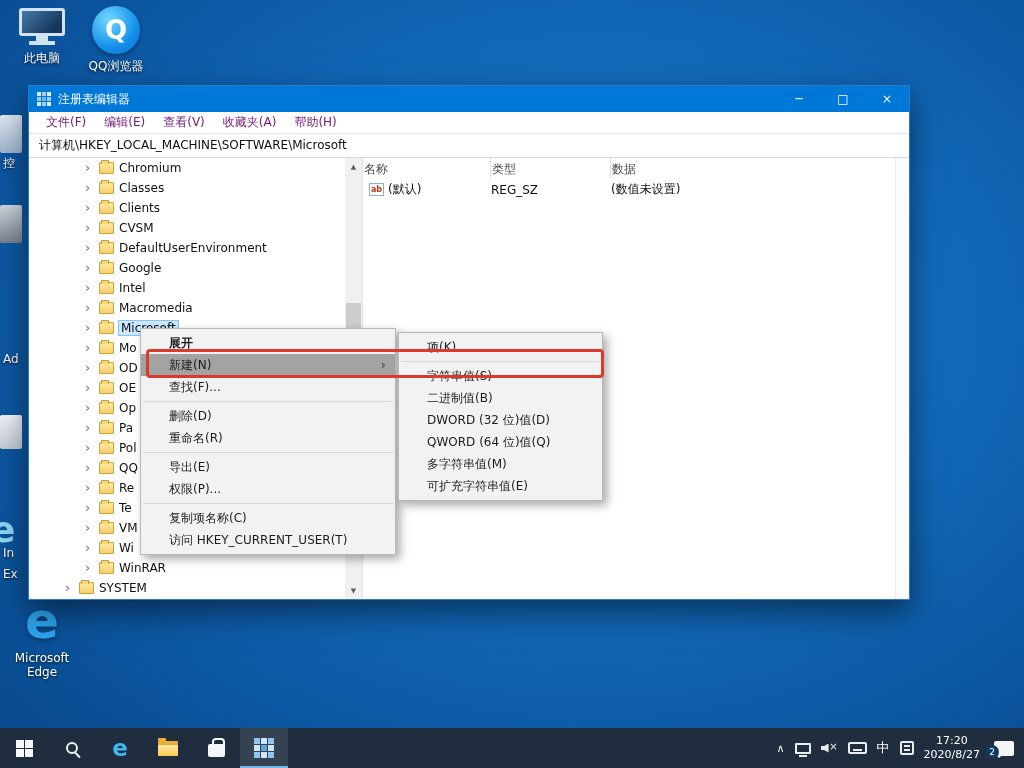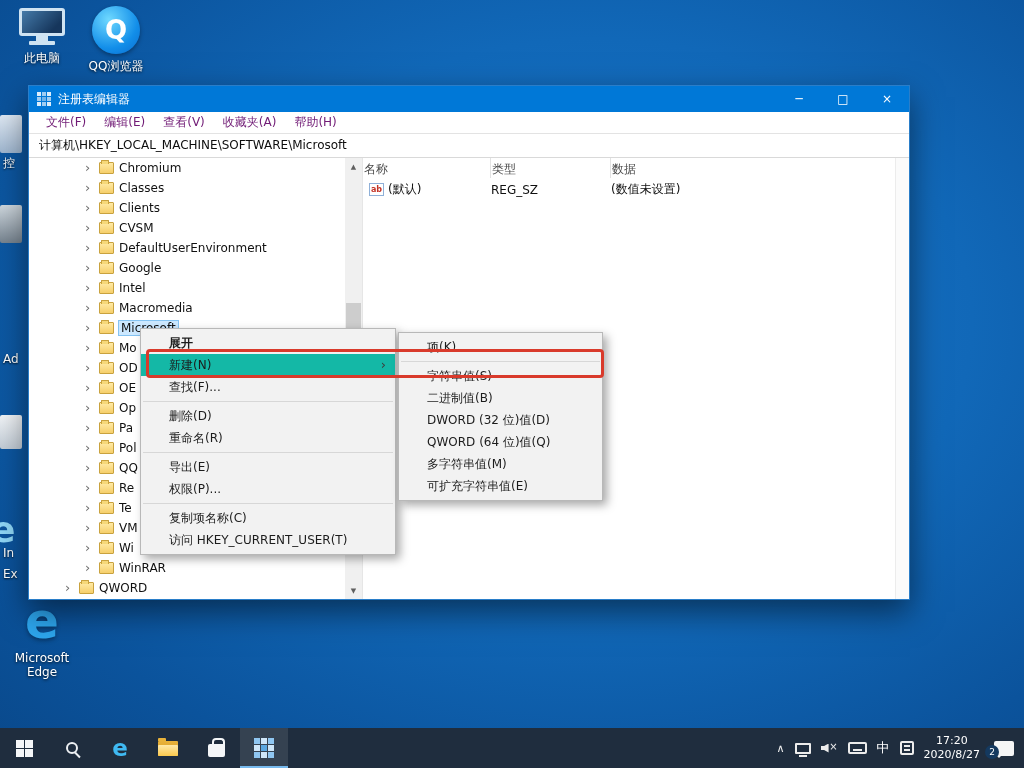--- a/index.html
+++ b/index.html
@@ -67,21 +67,21 @@
   .abicon{width:15px;height:13px;border:1px solid #8fb0d8;background:#fff;color:#c43326;font-size:8px;font-weight:bold;
     line-height:11px;text-align:center;margin:0 4px 0 6px;flex:0 0 15px}
   .cell-name{width:103px}.cell-type{width:120px}.cell-data{flex:1}
 
   
   .cmenu,.smenu{position:absolute;background:#f2f2f2;border:1px solid #b8b8b8;box-shadow:4px 4px 9px rgba(0,0,0,.35);padding:3px 0}
   .cmenu{left:140px;top:328px;width:256px;z-index:50}
   .smenu{left:398px;top:332px;width:205px;z-index:55}
   .mi{height:22px;line-height:22px;padding:0 22px 0 28px;color:#1c1c1c;display:flex;position:relative}
   .mi .lab{flex:1;white-space:nowrap}
-  .mi.hi{background:#14b8a6}
+  .mi.hi{background:#a3a3a3}
   .mi.bold{font-weight:bold}
   .msep{height:1px;background:#d7d7d7;margin:3px 2px}
   .subarrow{position:absolute;right:9px;top:0;font-size:13px;color:#3c3c3c}
 
   .redbox{position:absolute;left:146px;top:349px;width:458px;height:29px;border:3px solid #d93a2b;border-radius:4px;z-index:60;pointer-events:none}
 
   
   .taskbar{position:absolute;left:0;bottom:0;width:1024px;height:40px;background:#1f2d3e;display:flex;align-items:stretch;z-index:70}
   .tbtn{width:48px;display:flex;align-items:center;justify-content:center}
   .tbtn.active{background:rgba(255,255,255,.10);box-shadow:inset 0 -2px 0 #76b9ed}
@@ -284,21 +284,21 @@
             <span class="tlabel">Wi</span>
           </div>
           <div class="trow l2">
             <span class="tchev">›</span>
             <span class="folder"></span>
             <span class="tlabel">WinRAR</span>
           </div>
           <div class="trow l1">
             <span class="tchev">›</span>
             <span class="folder"></span>
-            <span class="tlabel">QWORD</span>
+            <span class="tlabel">SYSTEM</span>
           </div>
         </div>
       <div class="tscroll">
         <span class="sarr up">▲</span>
         <div class="sthumb"></div>
         <span class="sarr down">▼</span>
       </div>
       <div class="list">
         <div class="lheader">
           <div class="hcell h-name">名称</div>

